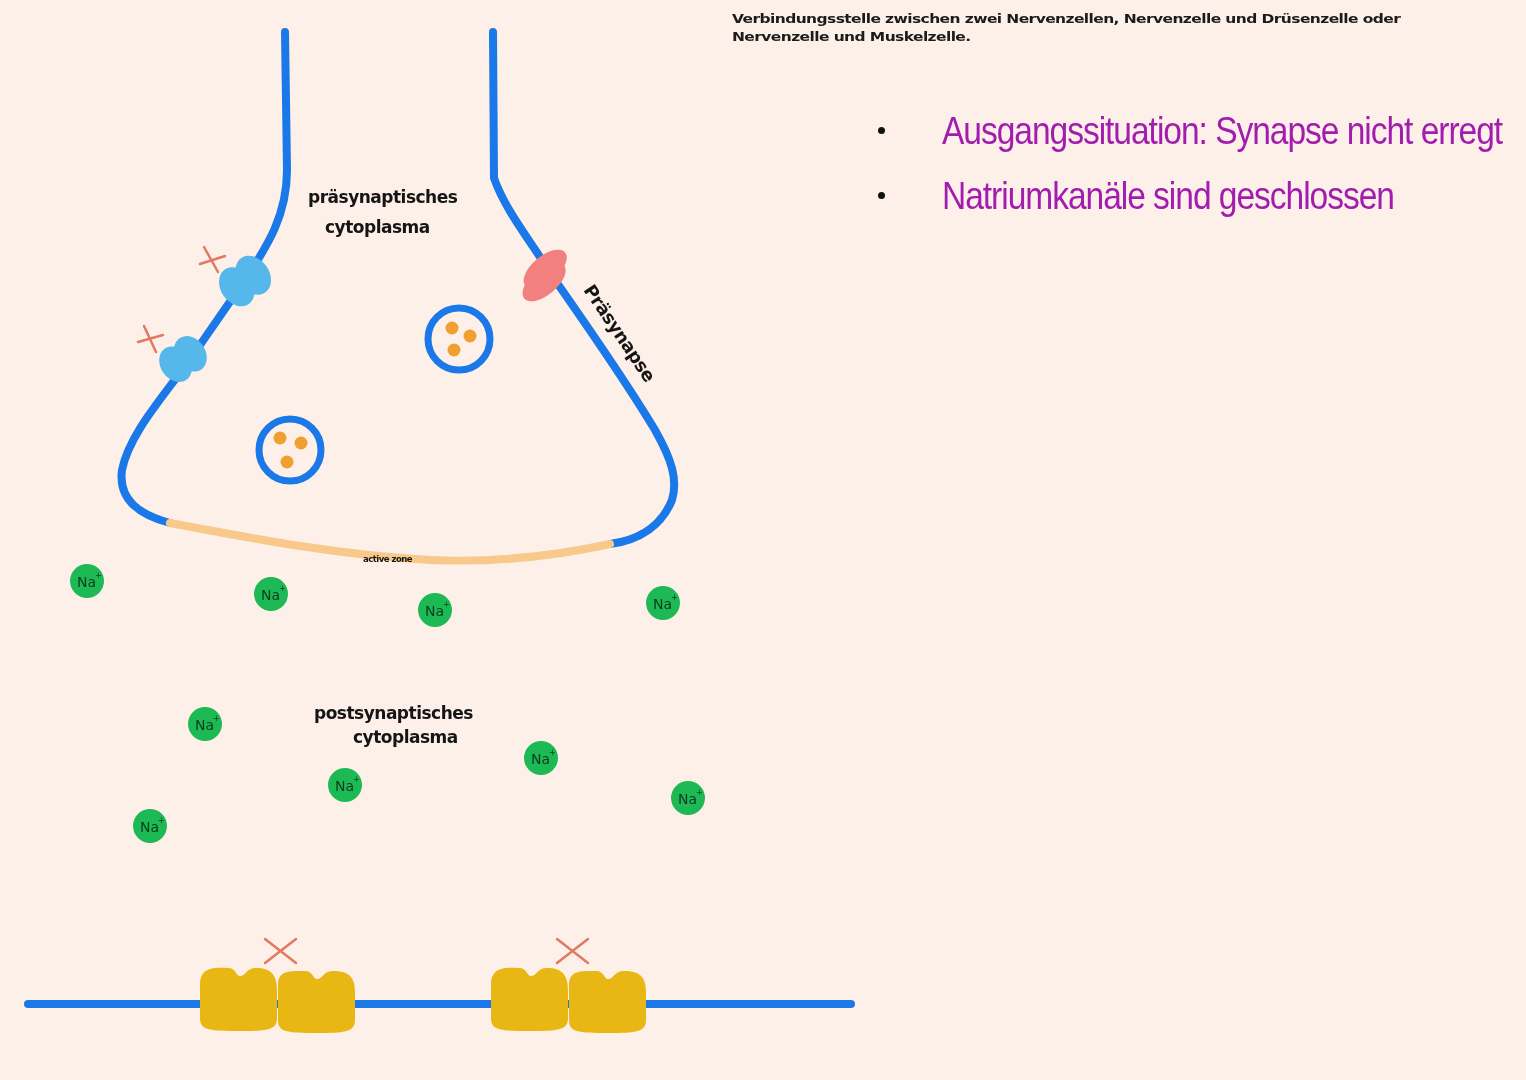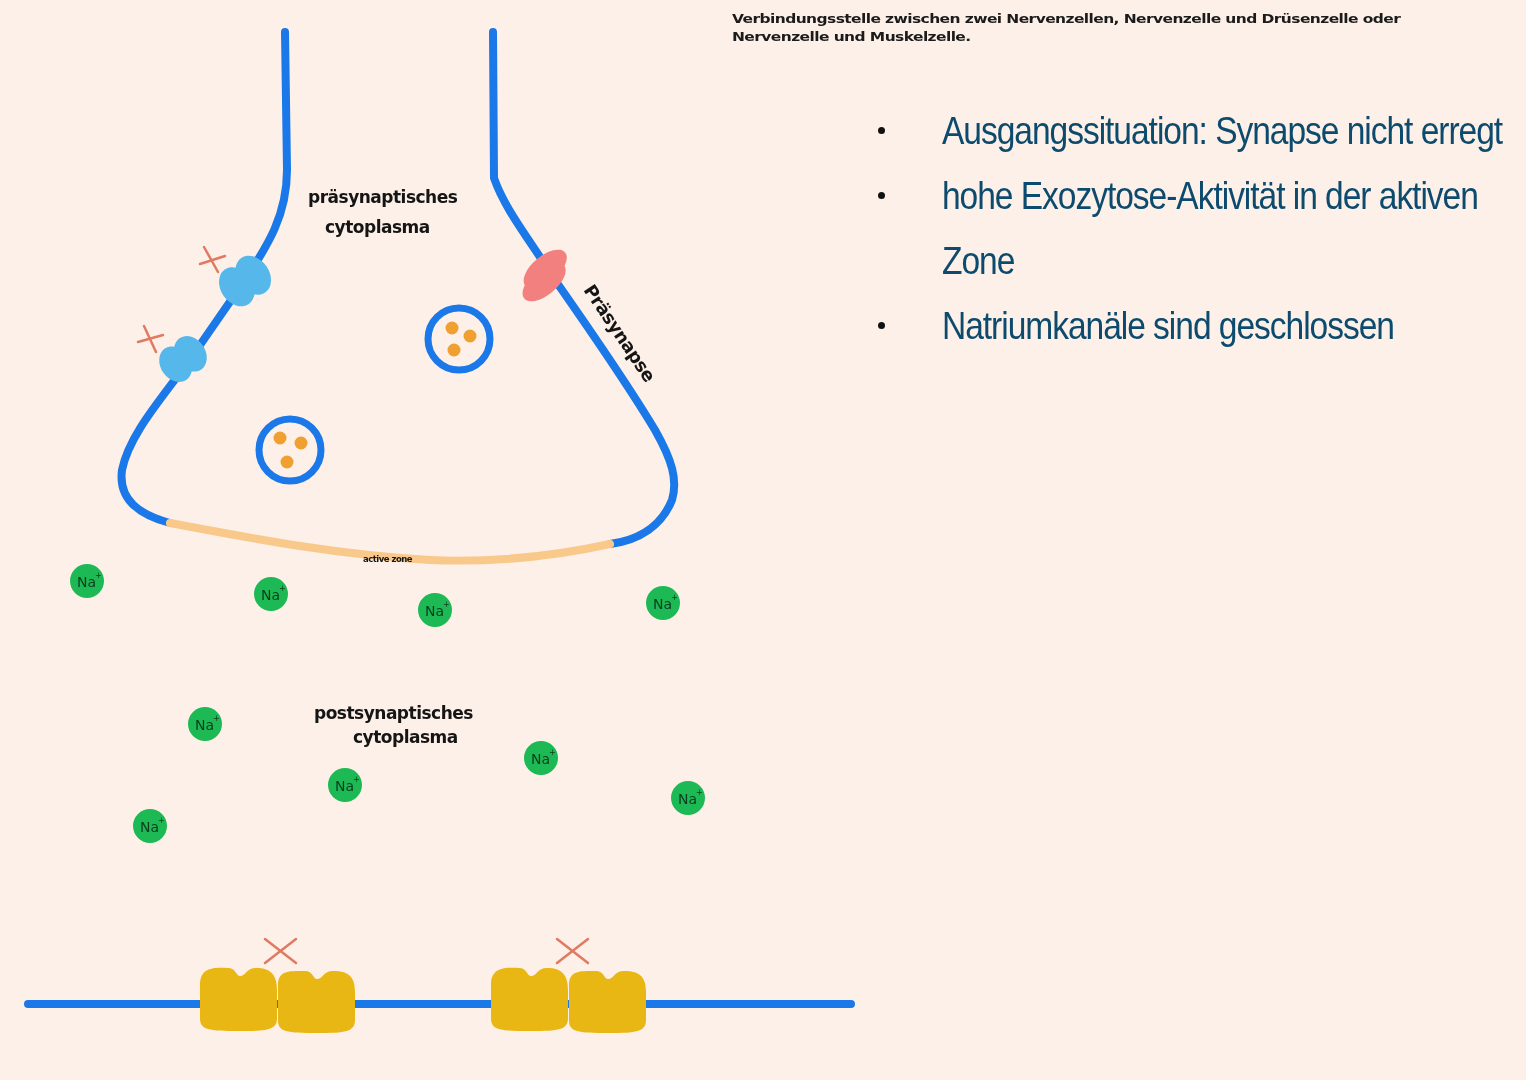--- a/index.html
+++ b/index.html
@@ -51,21 +51,21 @@
       margin: 0;
       padding: 0;
       list-style: none;
     }
     .bullet {
       position: relative;
       padding-left: 70px;
       font-family: "Liberation Sans", sans-serif;
       font-size: 39px;
       line-height: 65px;
-      color: #0c4a6e;
+      color: #a21caf;
       letter-spacing: -1.2px;
     }
     .bullet-text {
       display: inline-block;
       transform: scaleX(0.86);
       transform-origin: left center;
       width: 116%;
     }
     .bullet-dot {
       position: absolute;
@@ -199,15 +199,14 @@
   </g>
 </svg>
 
 <div class="definition">
   <div>Verbindungsstelle zwischen zwei Nervenzellen, Nervenzelle und Drüsenzelle oder</div>
   <div>Nervenzelle und Muskelzelle.</div>
 </div>
 
 <ul class="bullets">
   <li class="bullet"><span class="bullet-dot"></span><span class="bullet-text">Ausgangssituation: Synapse nicht erregt</span></li>
-  <li class="bullet"><span class="bullet-dot"></span><span class="bullet-text">hohe Exozytose-Aktivität in der aktiven Zone</span></li>
   <li class="bullet"><span class="bullet-dot"></span><span class="bullet-text">Natriumkanäle sind geschlossen</span></li>
 </ul>
 
 </body></html>

